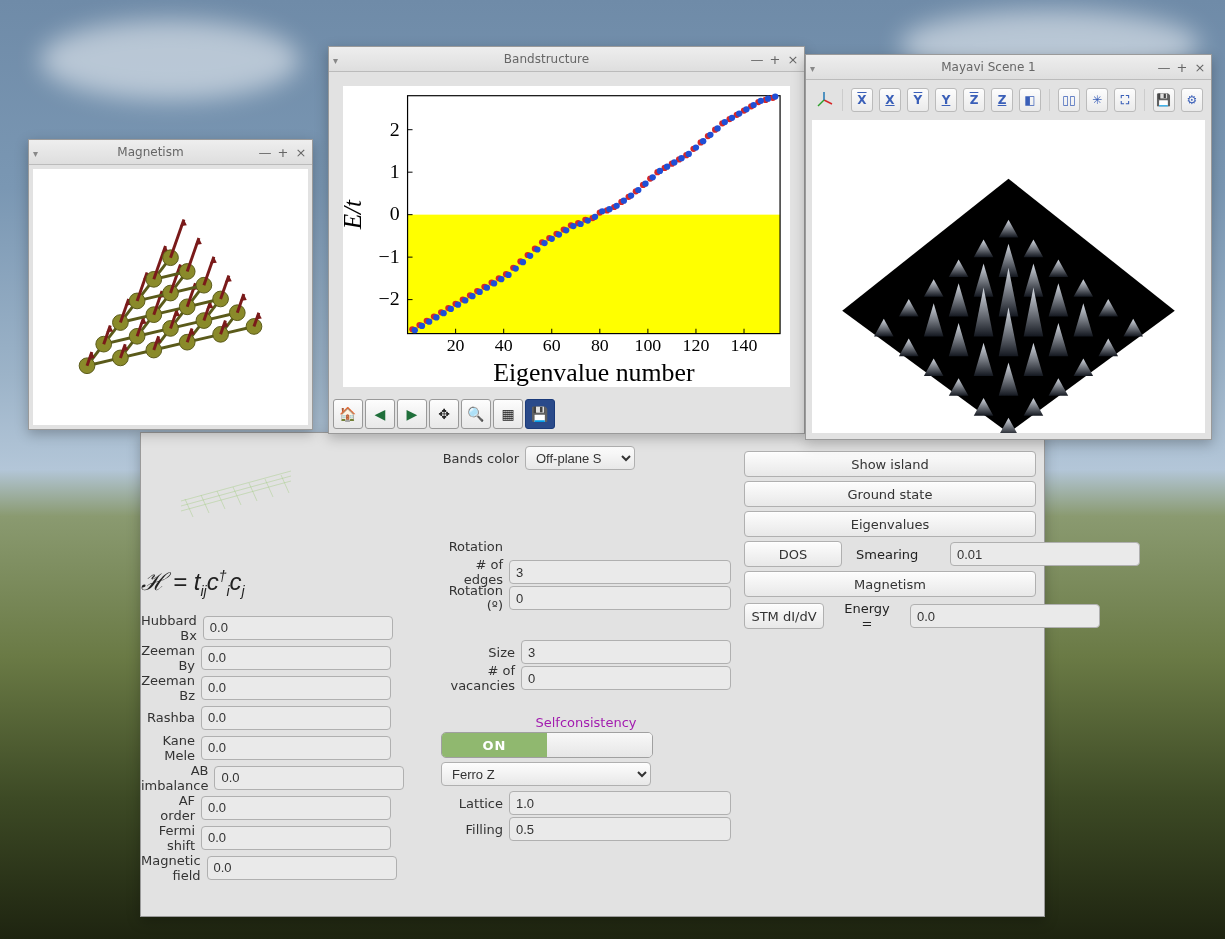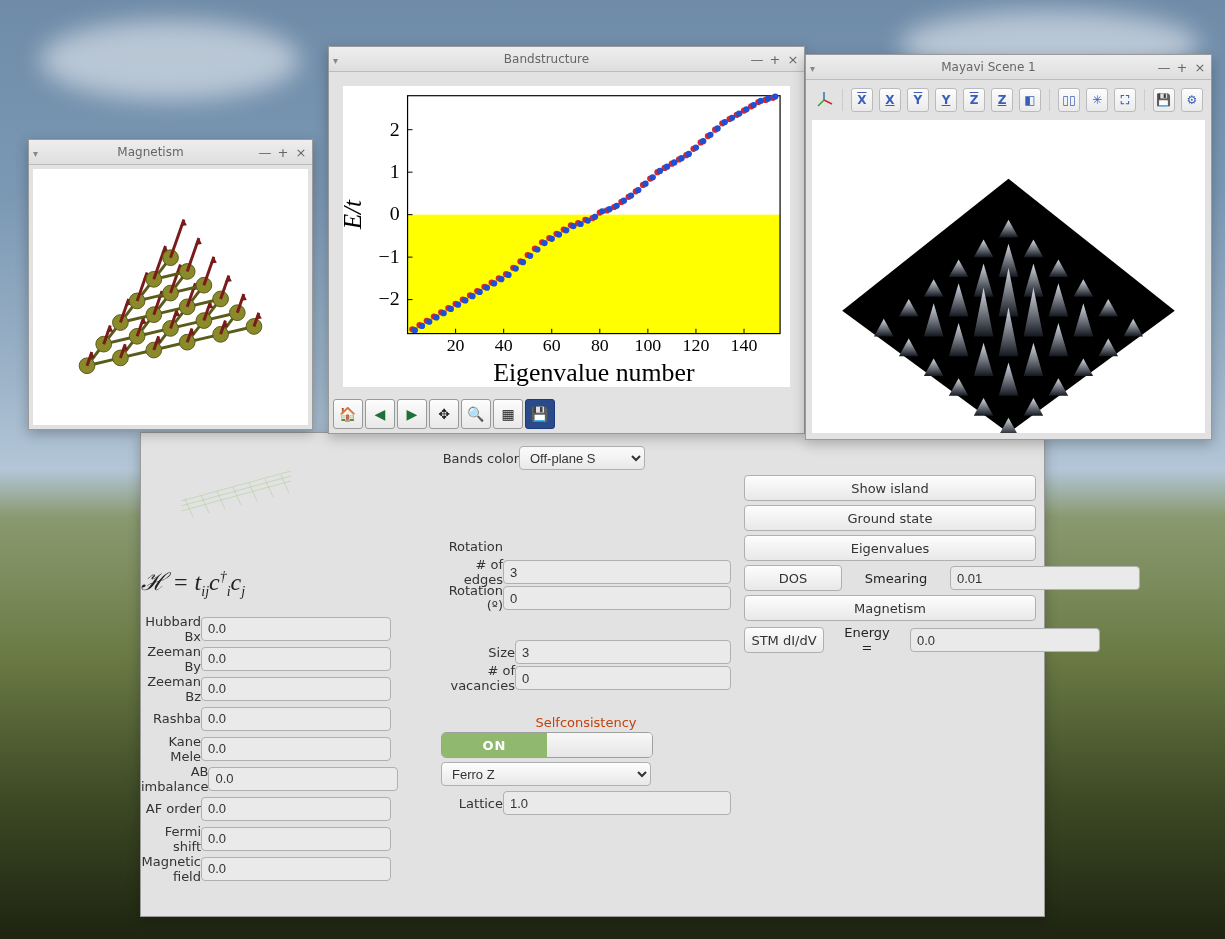--- a/index.html
+++ b/index.html
@@ -132,21 +132,21 @@
   
   #mainwin .mainbody {
     position: absolute; inset: 0;
     padding: 14px 20px;
   }
   #mainwin .col {
     position: absolute;
   }
   #mainwin .actions {
     right: 8px; top: 18px; width: 292px;
-    display: flex; flex-direction: column; gap: 4px; margin-top: 24px;
+    display: flex; flex-direction: column; gap: 4px;
   }
   .gtkbtn {
     height: 24px;
     background: linear-gradient(to bottom,#fdfdfd,#e8e8e8);
     border: 1px solid #b0b0b0;
     border-radius: 4px;
     display: flex; align-items: center; justify-content: center;
     font-size: 13px;
     cursor: pointer;
     box-shadow: 0 1px 0 rgba(255,255,255,.7) inset;
@@ -165,44 +165,44 @@
     color: #333;
     box-sizing: border-box;
   }
   select.sel {
     background: linear-gradient(to bottom,#fdfdfd,#e8e8e8);
   }
   .form-col {
     display: flex; flex-direction: column; gap: 4px;
   }
   .form-row {
-    display: flex; align-items: center; 
+    display: flex; align-items: center; gap: 6px;
     height: 26px;
   }
   .form-row .flabel {
     width: 84px; text-align: right; font-size: 13px; color: #333;
   }
   .form-row .flabel.wide { width: 102px; }
   .form-row input.txt { flex: 1; }
 
   .toggle {
     display: flex; width: 210px; height: 24px;
     border: 1px solid #a0a0a0; border-radius: 5px; overflow: hidden;
   }
   .toggle .on {
     flex: 1; background: #90b86f; color: white; display:flex;align-items:center;justify-content:center;font-weight:bold;letter-spacing:1px;
   }
   .toggle .off {
     flex: 1; background: linear-gradient(to bottom,#f8f8f8,#e6e6e6);
   }
   .center-label {
-    text-align: center; font-size: 13px; color:#c2410c; margin-bottom:2px;
+    text-align: center; font-size: 13px; color:#a21caf; margin-bottom:2px;
   }
   .hamiltonian {
-    font-family: Liberation Serif, serif;
+    font-family: Liberation Sans, sans-serif;
     font-size: 24px;
     font-style: italic;
   }
 </style>
 </head>
 <body>
 
 <div class="cloud" style="left:40px;top:20px;width:260px;height:80px"></div>
 <div class="cloud" style="left:500px;top:420px;width:240px;height:50px"></div>
 <div class="cloud" style="left:900px;top:10px;width:300px;height:70px"></div>
@@ -216,35 +216,35 @@
     <span class="winbtn">×</span>
   </div>
   <div class="winbody mainbody">
 
     <div class="col actions">
       <div class="gtkbtn">Show island</div>
       <div class="gtkbtn">Ground state</div>
       <div class="gtkbtn">Eigenvalues</div>
       <div class="row">
         <div class="gtkbtn" style="flex:0 0 96px">DOS</div>
-        <span style="flex:0 0 80px;text-align:center">Smearing</span>
+        <span style="flex:0 0 80px;text-align:left">Smearing</span>
         <input class="txt" style="flex: 1 1 0%;" value="0.01">
       </div>
       <div class="gtkbtn">Magnetism</div>
       <div class="row">
         <div class="gtkbtn" style="flex:0 0 78px">STM dI/dV</div>
         <span style="flex:0 0 58px;text-align:center">Energy =</span>
         <input class="txt" style="flex: 1 1 0%;" value="0.0">
       </div>
     </div>
 
     <div class="col" style="left:300px; top:12px; width:290px;">
       <div class="form-row">
         <span class="flabel" style="width:78px">Bands color</span>
-        <select class="sel" style="width:126px">
+        <select class="sel" style="width:110px">
           <option>Off-plane S</option>
         </select>
       </div>
       <div style="height:62px"></div>
 
       <div class="form-row">
         <span class="flabel" style="width:62px">Rotation</span>
       </div>
       <div class="form-row">
         <span class="flabel" style="width:62px"># of edges</span>
@@ -270,20 +270,24 @@
         <div class="off"></div>
       </div>
       <div style="height:4px"></div>
       <select class="sel" style="width:210px">
         <option>Ferro Z</option>
       </select>
       <div style="height:4px"></div>
       <div class="form-row">
         <span class="flabel" style="width:62px">Lattice</span>
         <input class="txt" value="1.0" style="">
+      </div>
+      <div class="form-row">
+        <span class="flabel" style="width:62px">Filling</span>
+        <input class="txt" value="0.5" style="">
       </div>
     </div>
 
     <div class="col" style="left:0px; top:18px; width:250px;">
       
       <svg width="130" height="70" style="margin-left:30px">
         <g stroke="#9fc97c" stroke-width="0.6" fill="none" opacity="0.7">
           <path d="M10,50 L120,20 M10,55 L120,25 M10,60 L120,30 M14,48 L22,66 M30,44 L38,62 M46,40 L54,58 M62,36 L70,54 M78,32 L86,50 M94,28 L102,46 M110,24 L118,42"></path>
         </g>
       </svg>

